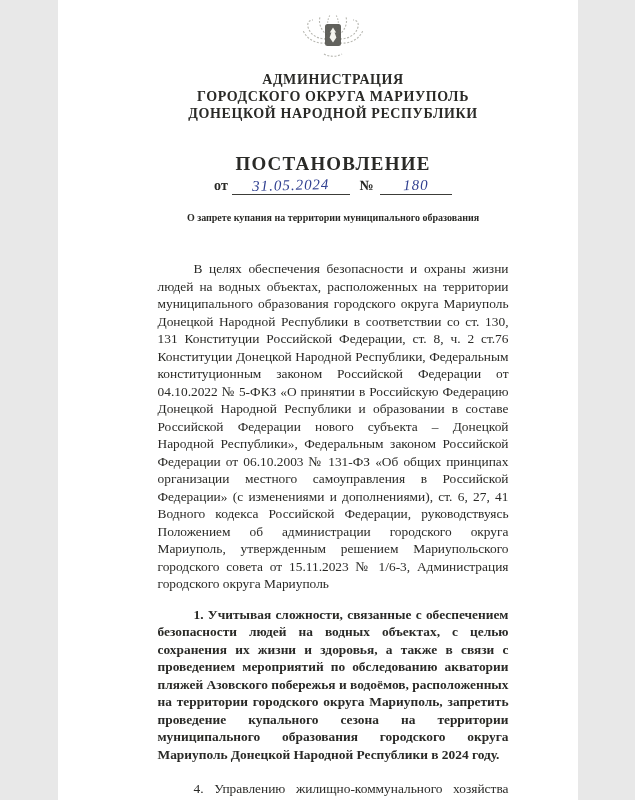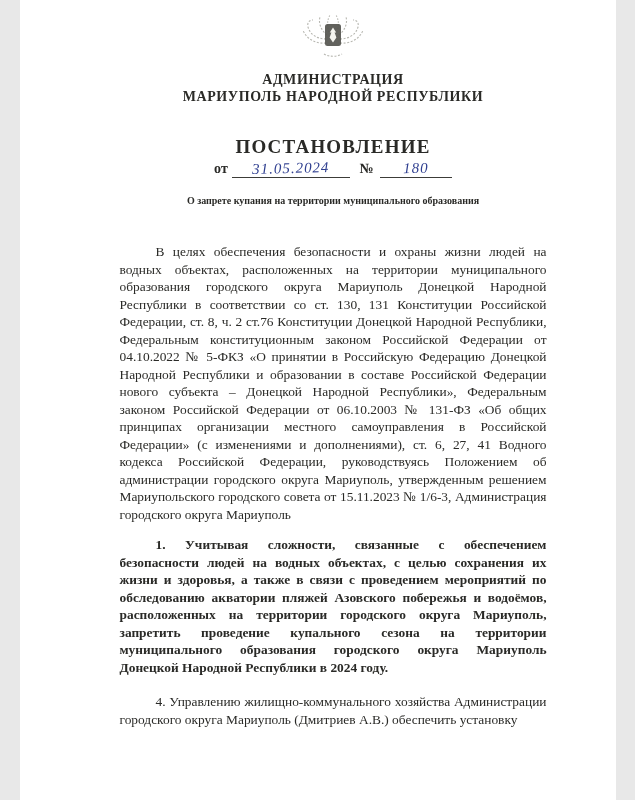--- a/index.html
+++ b/index.html
@@ -1,18 +1,18 @@
 <!DOCTYPE html>
 <html lang="ru"><head>
 <meta charset="utf-8">
 <style>
   html, body { margin: 0; padding: 0; background: #e8e8e8; }
   .page {
     position: relative;
-    width: 596px;
+    width: 520px;
     height: 800px;
     margin: 0 auto;
     background: #ffffff;
     overflow: hidden;
     font-family: "Liberation Serif", "DejaVu Serif", serif;
     color: #2a2a27;
     box-sizing: border-box;
   }
   .content {
     padding-left: 88px;
@@ -102,21 +102,22 @@
             <path d="M43 26 C48 22 52 15 50 8" stroke-dasharray="2 1.6"></path>
             <path d="M41 23 C43 17 43 11 40 6" stroke-dasharray="1.5 1.6"></path>
             <path d="M28 45 C33 48 41 48 46 45" stroke-dasharray="2 1.6"></path>
           </g>
           <rect x="29" y="15" width="16" height="22" rx="2.5" fill="#55554f" opacity="0.92"></rect>
           <path d="M37 18.5 L40.2 23.5 L38.6 23.5 L40.4 28.5 L37 33.5 L33.6 28.5 L35.4 23.5 L33.8 23.5 Z" fill="#f4f4ef"></path>
         </svg>
       </span>
       <div class="org-name">
         <div class="org-line">АДМИНИСТРАЦИЯ</div>
-        <div class="org-line">МАРИУПОЛЬ НАРОДНОЙ РЕСПУБЛИКИ</div>
+        <div class="org-line">ГОРОДСКОГО ОКРУГА МАРИУПОЛЬ</div>
+        <div class="org-line">ДОНЕЦКОЙ НАРОДНОЙ РЕСПУБЛИКИ</div>
       </div>
     </div>
 
     <div class="decree-head">
       <div class="doc-type">ПОСТАНОВЛЕНИЕ</div>
       <div class="date-line">
         <span>от</span><span class="blank-line blank-date"><span class="handwritten">31.05.2024</span></span><span>№</span><span class="blank-line blank-number"><span class="handwritten">180</span></span>
       </div>
       <div class="doc-title">
         <div>О запрете купания на территории муниципального образования</div>

